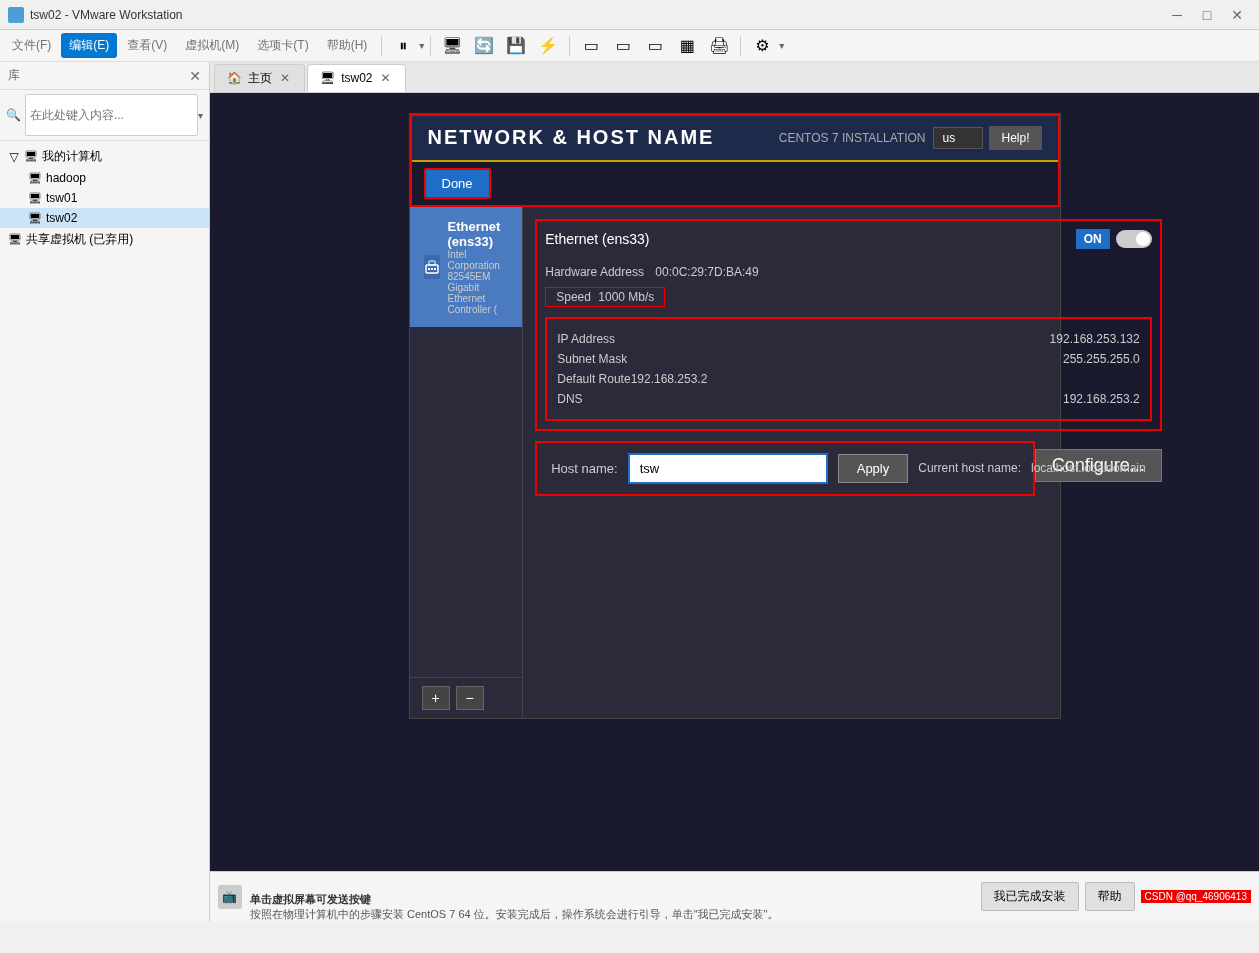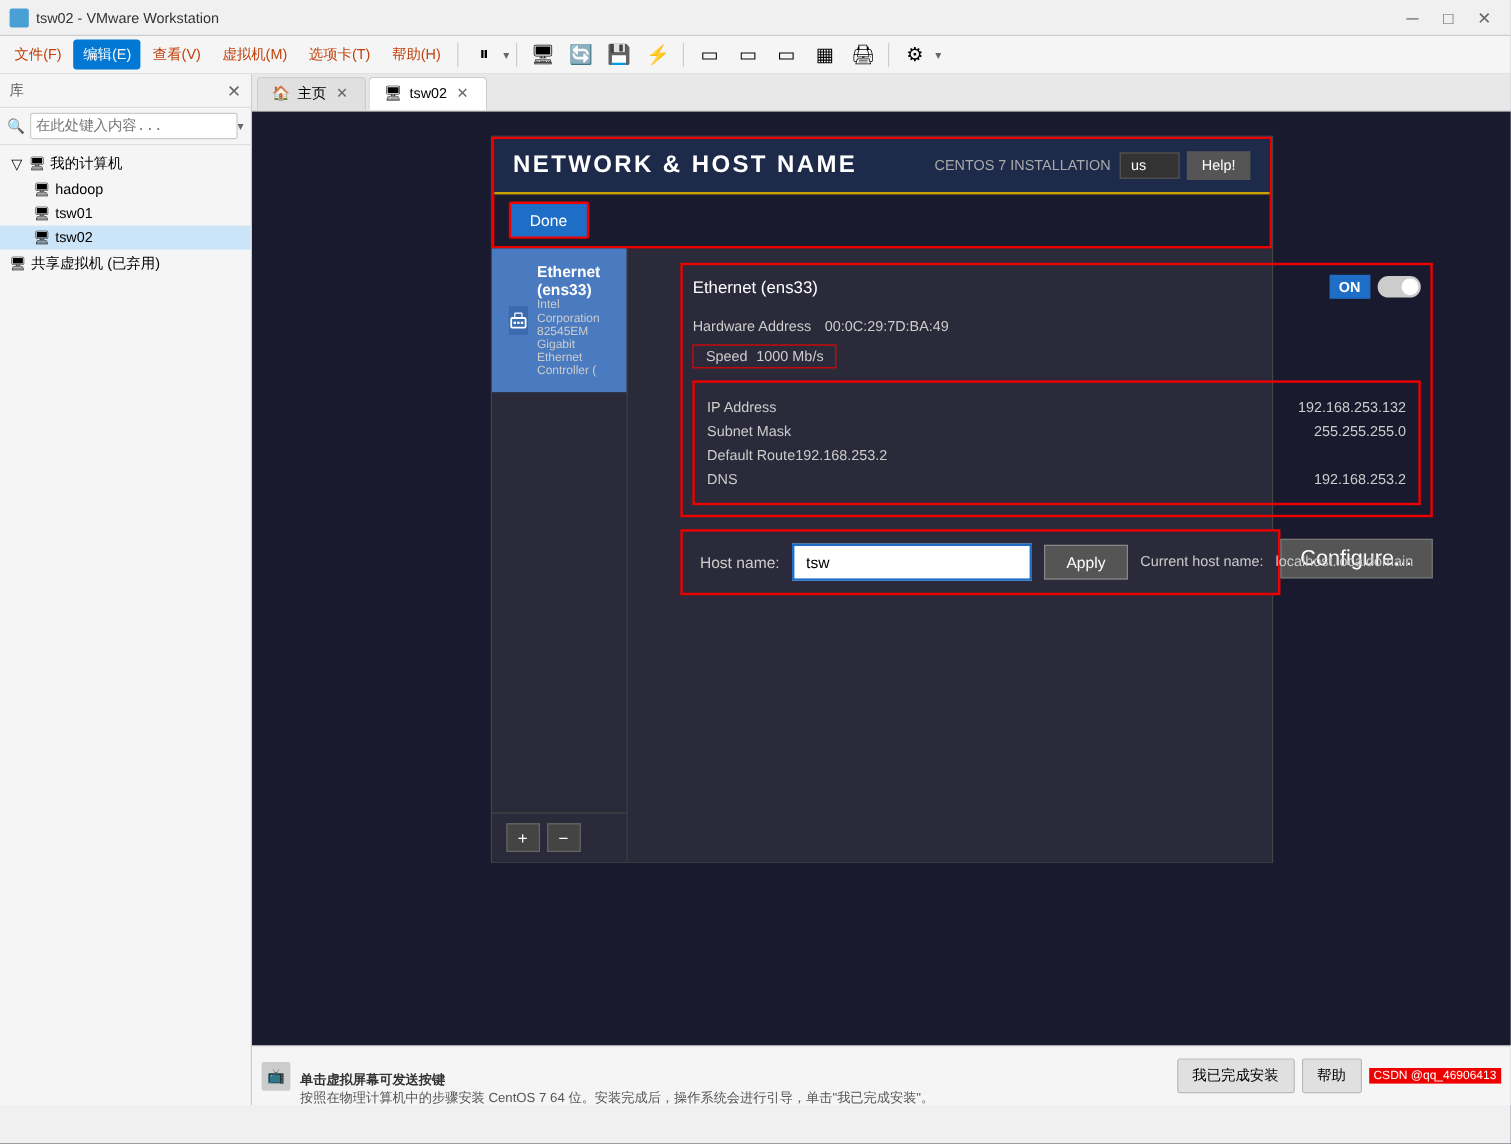--- a/index.html
+++ b/index.html
@@ -7,21 +7,21 @@
 
     
     .title-bar { height: 30px; background: #f0f0f0; display: flex; align-items: center; padding: 0 8px; border-bottom: 1px solid #ccc; }
     .title-bar-icon { width: 16px; height: 16px; background: #4a9fd4; border-radius: 2px; margin-right: 6px; }
     .title-bar-text { font-size: 12px; color: #333; flex: 1; }
     .title-bar-controls { display: flex; gap: 2px; }
     .title-btn { width: 28px; height: 20px; border: none; background: transparent; cursor: pointer; font-size: 14px; color: #666; display: flex; align-items: center; justify-content: center; }
 
     
     .menu-bar { height: 32px; background: #f5f5f5; display: flex; align-items: center; padding: 0 4px; border-bottom: 1px solid #ddd; gap: 2px; }
-    .menu-item { padding: 4px 8px; cursor: pointer; font-size: 12px; color: #c2410c; border-radius: 3px; }
+    .menu-item { padding: 4px 8px; cursor: pointer; font-size: 12px; color: #737373; border-radius: 3px; }
     .menu-item:hover, .menu-item.active { background: #0078d4; color: white; }
     .menu-separator { width: 1px; height: 20px; background: #ccc; margin: 0 4px; }
     .toolbar-btn { width: 30px; height: 26px; border: 1px solid transparent; background: transparent; cursor: pointer; display: flex; align-items: center; justify-content: center; border-radius: 3px; font-size: 16px; }
     .toolbar-group { display: flex; align-items: center; gap: 1px; }
 
     
     .main-layout { display: flex; height: calc(953px - 62px - 32px); }
 
     
     .sidebar { width: 210px; background: #f5f5f5; border-right: 1px solid #ccc; display: flex; flex-direction: column; }
@@ -45,21 +45,21 @@
     
     .vm-screen { width: 100%; height: calc(100% - 50px); position: relative; background: #1a1a2e; display: flex; align-items: center; justify-content: center; }
 
     
     .nh-dialog { width: 652px; background: #1a1a2e; border: 1px solid #444; position: absolute; top: 20px; left: 50%; transform: translateX(-50%); }
     .nh-header { background: #1e2a4a; padding: 10px 16px; display: flex; justify-content: space-between; align-items: center; border-bottom: 2px solid #c8a000; }
     .nh-done-btn { background: #1e6ec8; color: white; border: 2px solid #e00; padding: 6px 16px; cursor: pointer; font-size: 13px; border-radius: 2px; }
     .nh-header-right { display: flex; align-items: center; gap: 8px; }
     .nh-help { background: #555; color: white; border: none; padding: 5px 12px; cursor: pointer; font-size: 12px; }
 
-    .nh-body { display: flex; background: #2a2a3a; min-height: 450px; gap: 32px; }
+    .nh-body { display: flex; background: #2a2a3a; min-height: 450px; }
     .nh-left { width: 310px; border-right: 1px solid #444; }
     .nh-ethernet-item { padding: 10px 12px; background: #4a7abf; cursor: pointer; display: flex; align-items: center; gap: 8px; border: 2px solid transparent; }
     .nh-ethernet-icon { width: 24px; height: 24px; background: #3a6aaf; display: flex; align-items: center; justify-content: center; color: white; font-size: 14px; }
     .nh-ethernet-info h4 { color: white; font-size: 13px; }
     .nh-ethernet-info p { color: #ccc; font-size: 10px; }
     .nh-left-spacer { flex: 1; background: #2a2a3a; }
     .nh-left-buttons { padding: 8px 12px; display: flex; gap: 6px; background: #2a2a3a; border-top: 1px solid #444; }
     .nh-add-btn, .nh-remove-btn { width: 28px; height: 24px; background: #444; color: white; border: 1px solid #666; cursor: pointer; font-size: 14px; display: flex; align-items: center; justify-content: center; }
 
     .nh-right { flex: 1; padding: 12px; }
@@ -125,21 +125,21 @@
 
 <div class="main-layout">
 
   <div class="sidebar">
     <div class="sidebar-header">
       <span class="sidebar-title">库</span>
       <span class="sidebar-close">✕</span>
     </div>
     <div class="sidebar-search">
       <span style="color:#888;margin-right:4px;">🔍</span>
-      <input type="text" style="flex: 1 1 0%; border: 1px solid rgb(204, 204, 204); padding: 3px 4px; font-size: 12px; font-family: Liberation Mono, monospace;" placeholder="在此处键入内容...">
+      <input type="text" style="flex: 1 1 0%; border: 1px solid rgb(204, 204, 204); padding: 13px 4px; font-size: 12px;" placeholder="在此处键入内容...">
       <span style="font-size:10px;color:#666;cursor:pointer;">▾</span>
     </div>
     <div class="sidebar-content">
       <div class="tree-item">
         <span class="tree-expand">▽</span>
         <span class="tree-icon">🖥</span>
         <span>我的计算机</span>
       </div>
       <div class="tree-item" style="padding-left:28px;">
         <span class="tree-icon">🖥</span>

